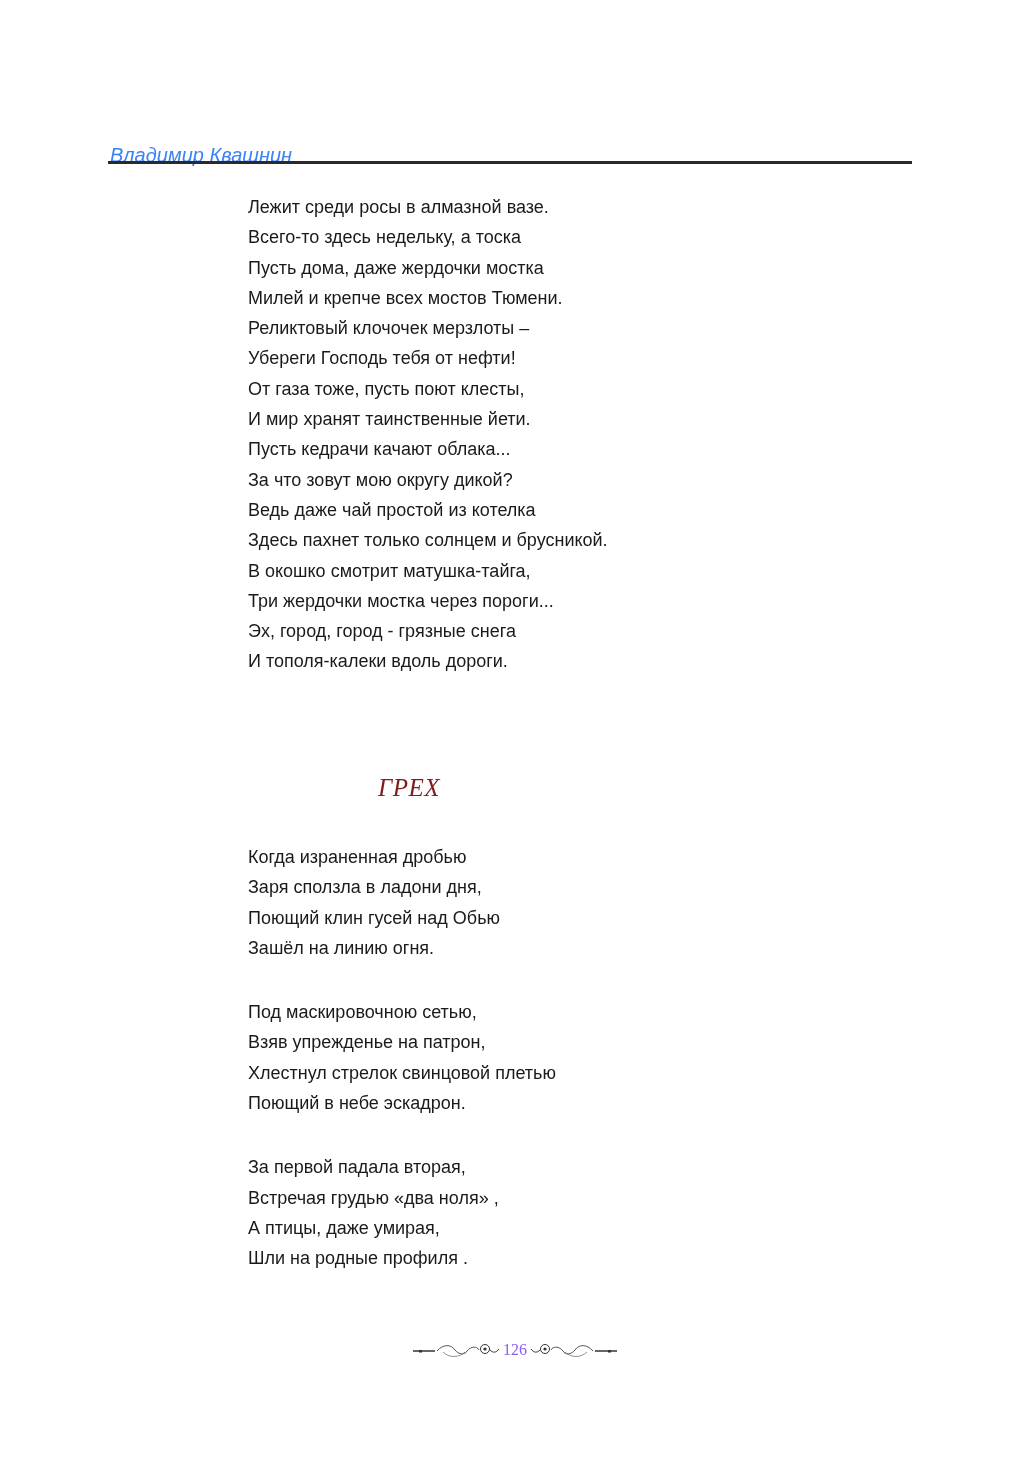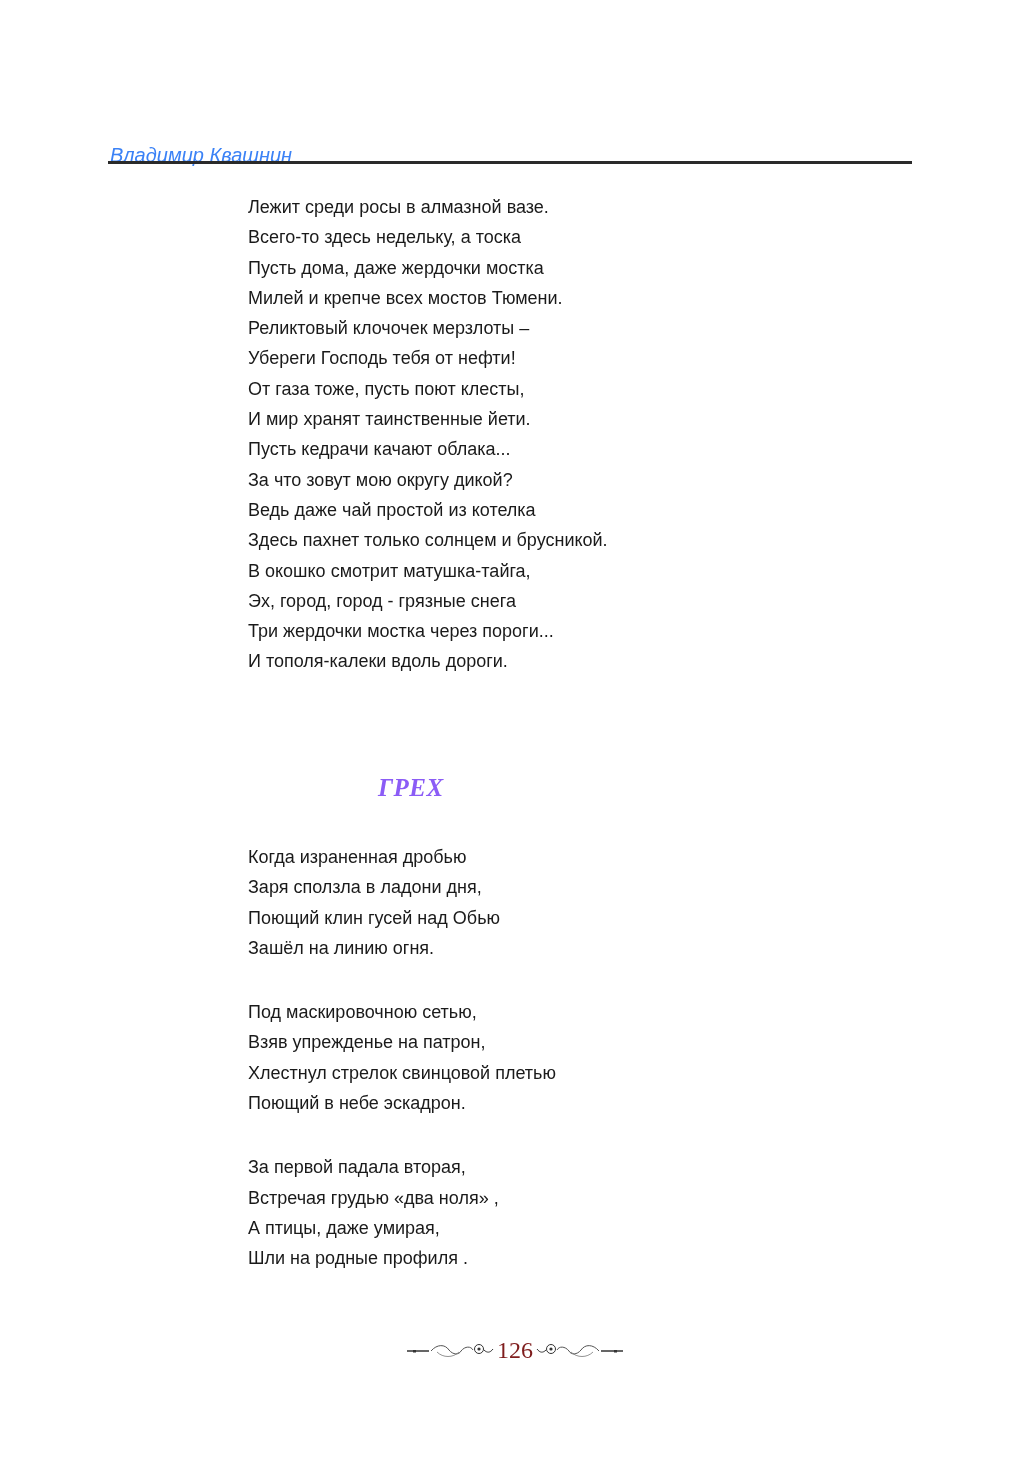--- a/index.html
+++ b/index.html
@@ -16,30 +16,30 @@
       position: absolute; left: 248px;
       font-family: "Liberation Sans", "DejaVu Sans", sans-serif;
       font-size: 18px; color: #1a1a1a;
     }
     .poem .line { height: 30.3px; line-height: 30.3px; white-space: nowrap; }
     .poem .gap { height: 34px; }
     #poem1 { top: 192px; }
     .poem-title {
       position: absolute; left: 378px; top: 774px;
       font-family: "Liberation Serif", "DejaVu Serif", serif;
-      font-style: italic; font-weight: bold; font-size: 25px; color: #8b5cf6; letter-spacing: 0.5px;
+      font-style: italic; font-weight: normal; font-size: 25px; color: #7f1d1d; letter-spacing: 0.5px;
     }
     #poem2 { top: 842px; }
     .folio {
       position: absolute; left: 400px; top: 1336px; width: 230px; height: 28px;
       display: flex; align-items: center; justify-content: center;
     }
     .folio .orn { width: 92px; height: 20px; }
     .folio .num {
-      font-family: "Liberation Serif", "DejaVu Serif", serif; font-size: 24px; color: #7f1d1d; margin: 0 2px;
+      font-family: "Liberation Serif", "DejaVu Serif", serif; font-size: 16px; color: #8b5cf6; margin: 0 2px;
     }
   </style>
 </head>
 <body>
 
 <div class="running-head">Владимир Квашнин</div>
 <div class="head-rule"></div>
 
 <div class="poem" id="poem1">
   <div class="line">Лежит среди росы в алмазной вазе.</div>
@@ -48,22 +48,22 @@
   <div class="line">Милей и крепче всех мостов Тюмени.</div>
   <div class="line">Реликтовый клочочек мерзлоты –</div>
   <div class="line">Убереги Господь тебя от нефти!</div>
   <div class="line">От газа тоже, пусть поют клесты,</div>
   <div class="line">И мир хранят таинственные йети.</div>
   <div class="line">Пусть кедрачи качают облака...</div>
   <div class="line">За что зовут мою округу дикой?</div>
   <div class="line">Ведь даже чай простой из котелка</div>
   <div class="line">Здесь пахнет только солнцем и брусникой.</div>
   <div class="line">В окошко смотрит матушка-тайга,</div>
+  <div class="line">Три жердочки мостка через пороги...</div>
   <div class="line">Эх, город, город - грязные снега</div>
-  <div class="line">Три жердочки мостка через пороги...</div>
   <div class="line">И тополя-калеки вдоль дороги.</div>
 </div>
 
 <div class="poem-title">ГРЕХ</div>
 
 <div class="poem" id="poem2">
   <div>
     <div class="line">Когда израненная дробью</div>
     <div class="line">Заря сползла в ладони дня,</div>
     <div class="line">Поющий клин гусей над Обью</div>

